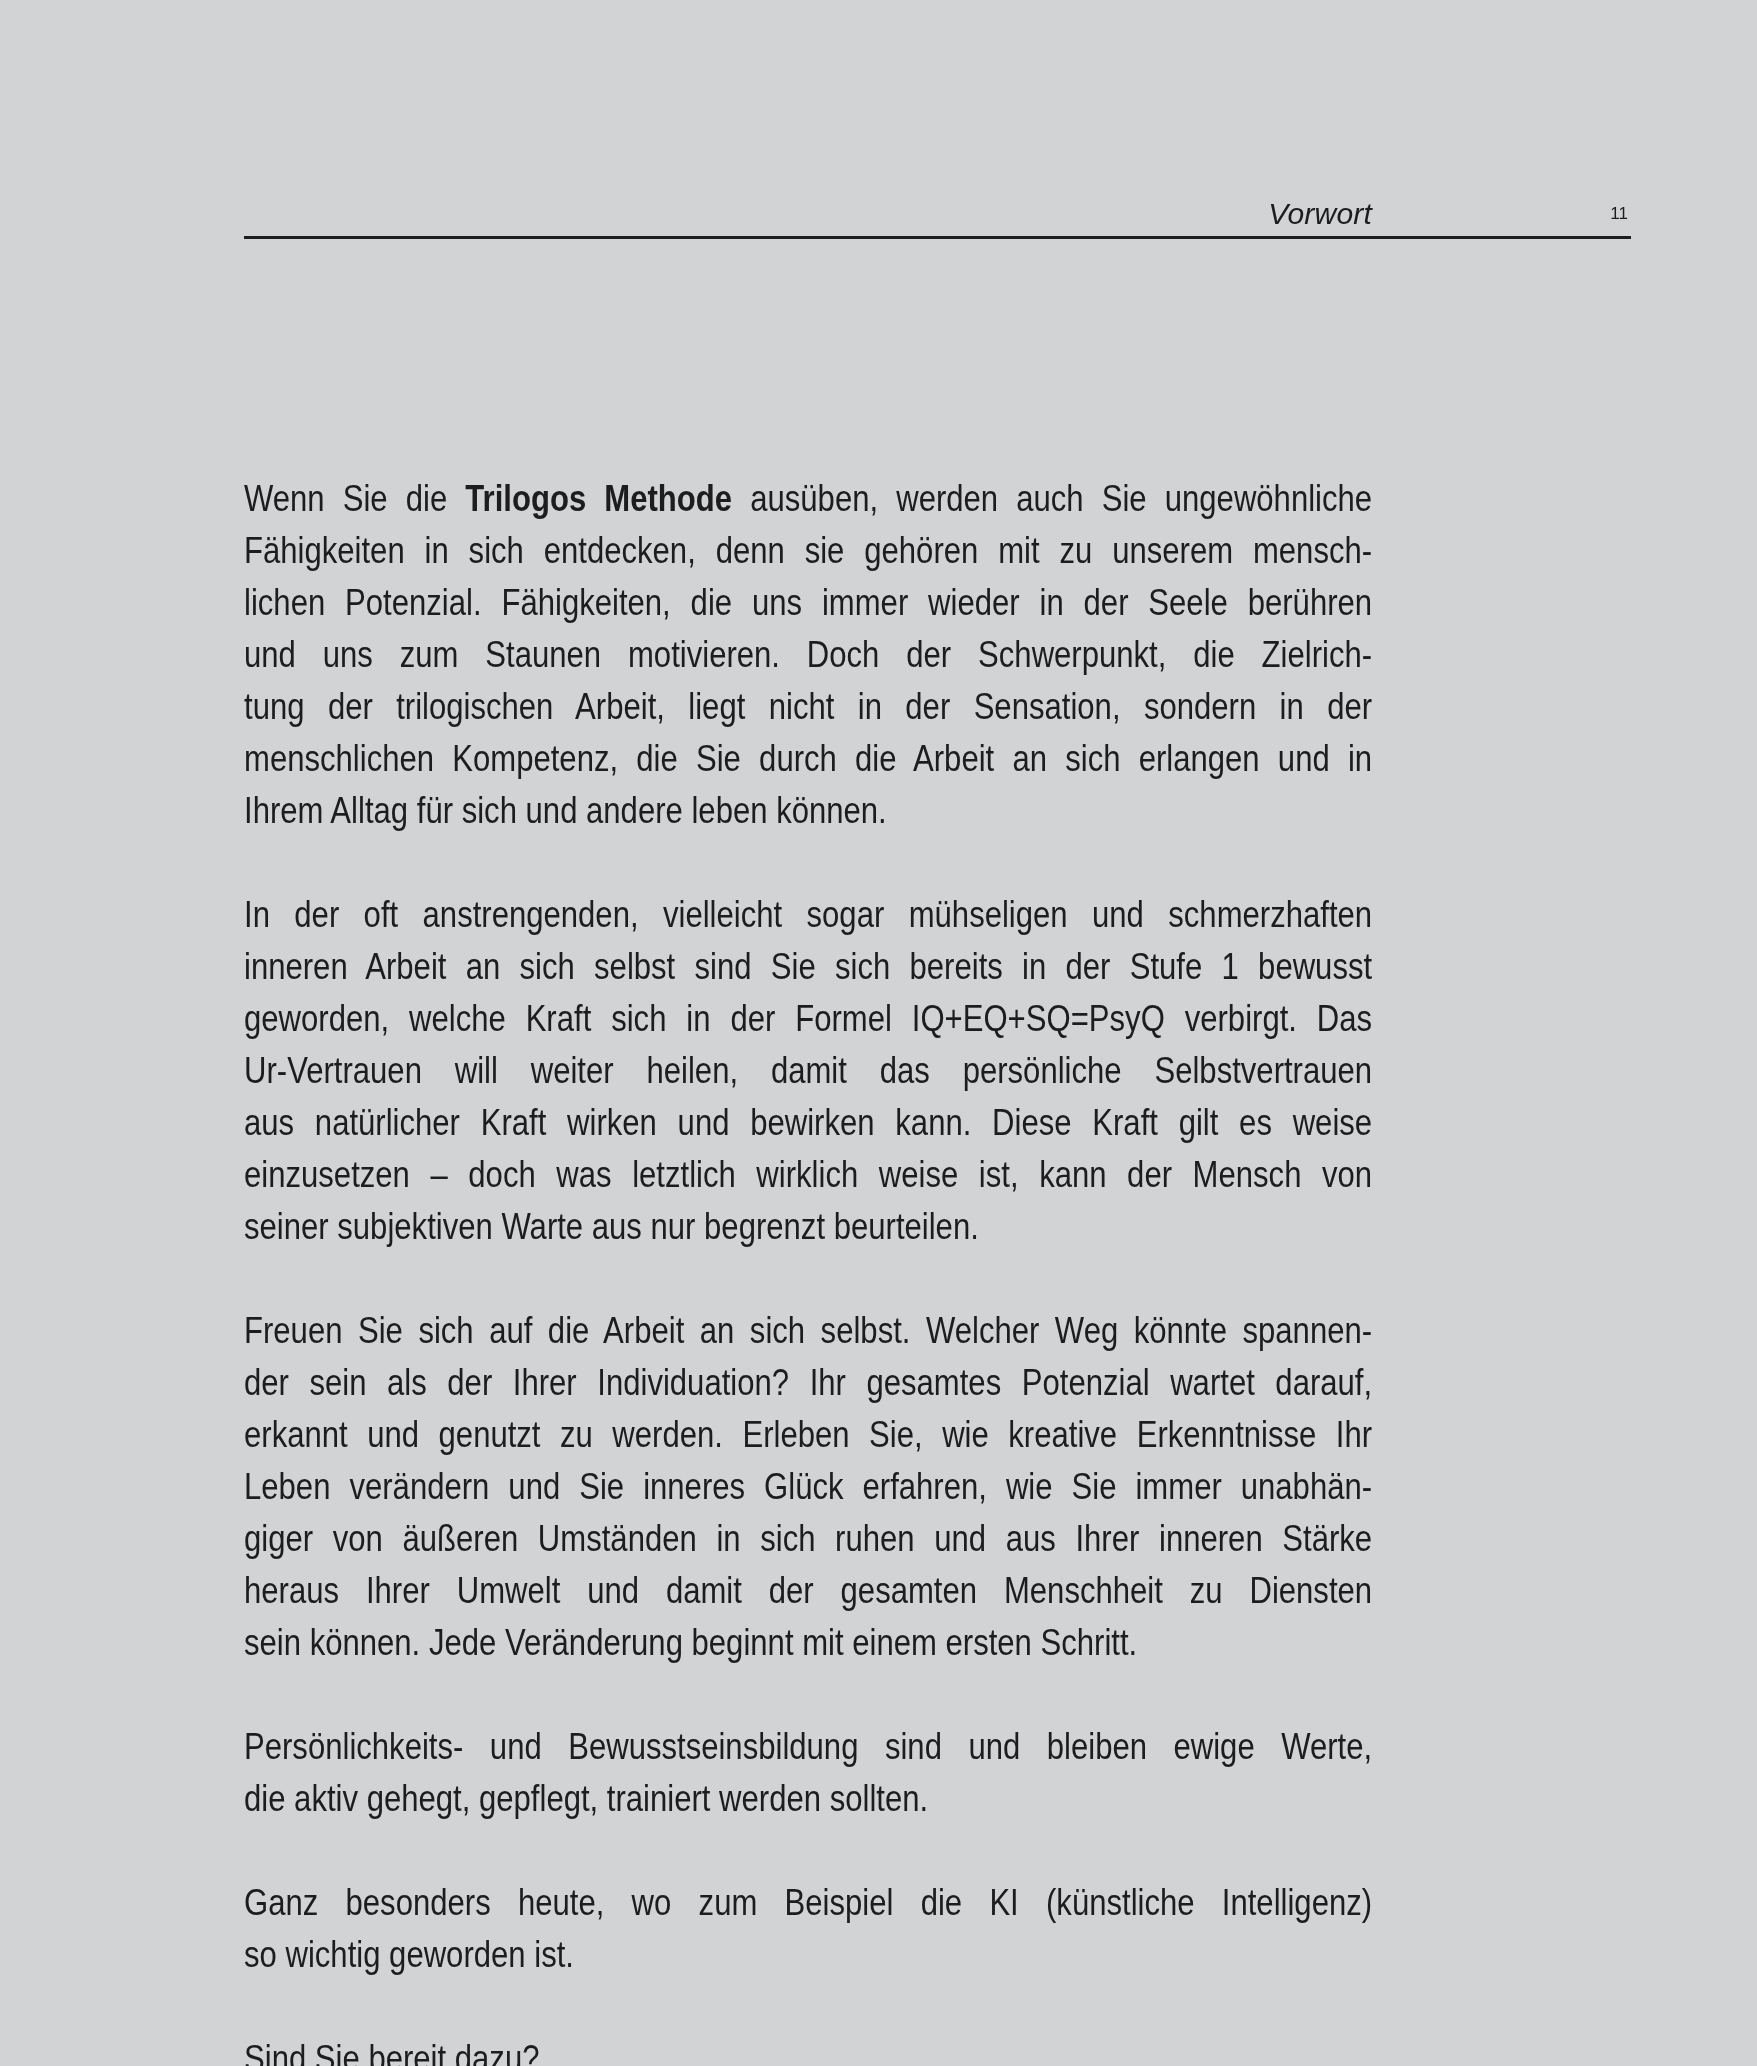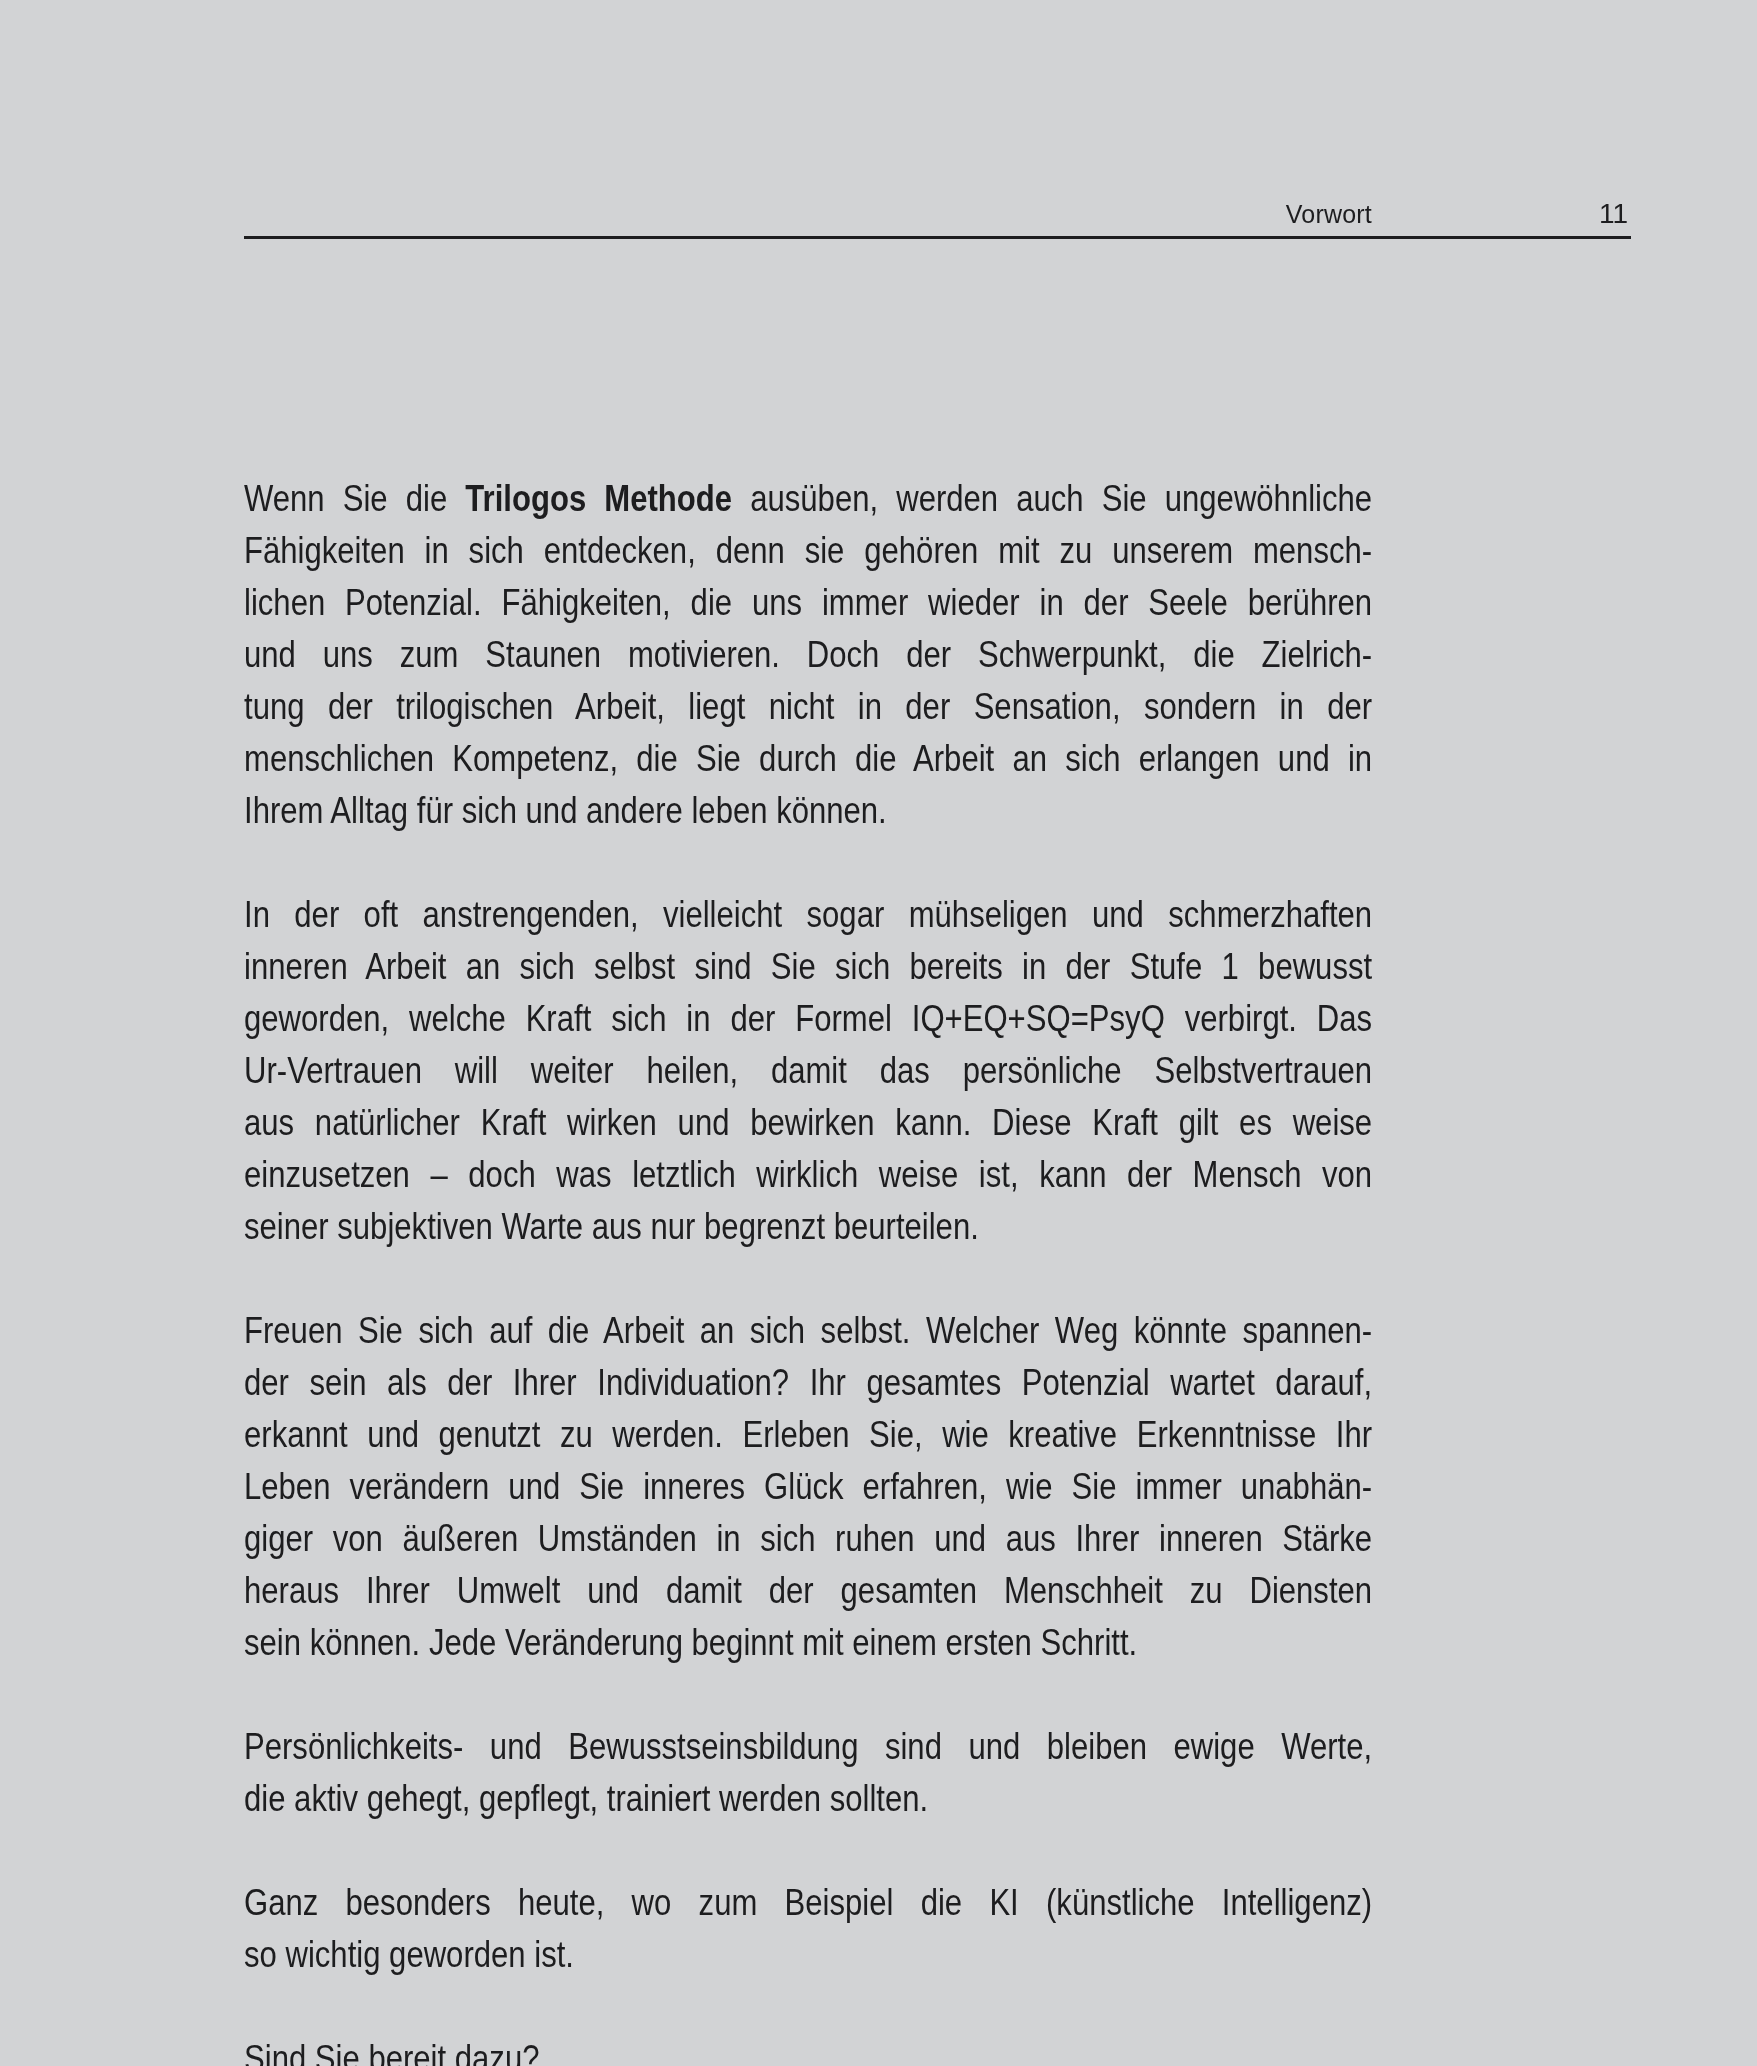--- a/index.html
+++ b/index.html
@@ -12,30 +12,31 @@
     position: relative;
     overflow: hidden;
     background: #d2d3d5;
     font-family: "Liberation Sans", sans-serif;
     color: #1d1d1f;
   }
   .running-header-title {
     position: absolute;
     top: 200px;
     right: 385px;
-    font-size: 25px;
+    font-size: 30px;
     line-height: 28px;
+    font-style: italic;
     letter-spacing: 0.2px;
     white-space: nowrap;
   }
   .page-number {
     position: absolute;
     top: 200px;
     right: 129px;
-    font-size: 28px;
+    font-size: 17px;
     line-height: 28px;
     white-space: nowrap;
   }
   .header-rule {
     position: absolute;
     left: 244px;
     top: 236px;
     width: 1387px;
     height: 2.9px;
     background: #1d1d1f;

